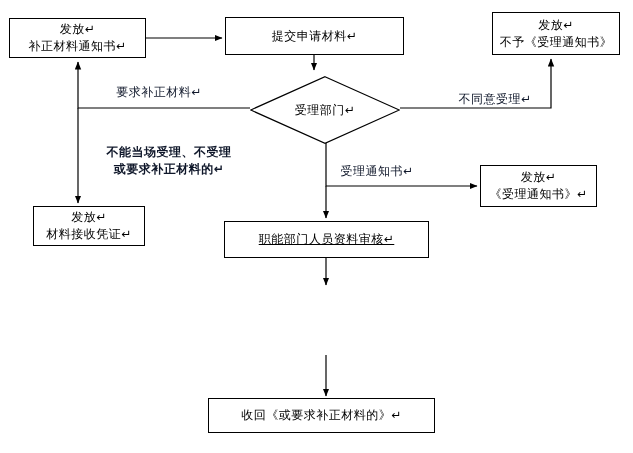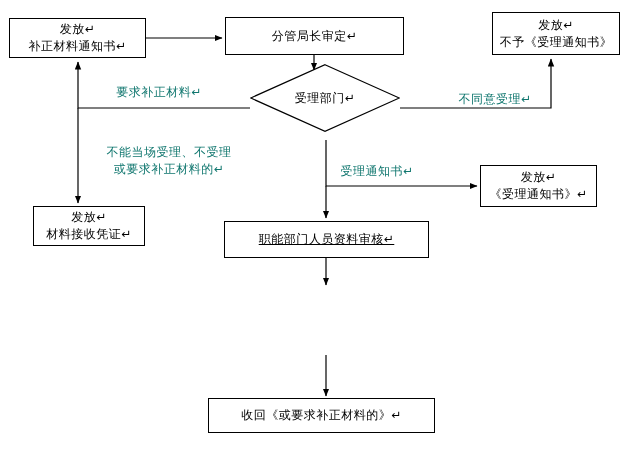--- a/index.html
+++ b/index.html
@@ -64,21 +64,21 @@
     height:100%;
     z-index:1;
   }
   .edge-label{
     position:absolute;
     font-size:12px;
     line-height:17px;
     letter-spacing:0.5px;
     white-space:pre-line;
     text-align:center;
-    color:#0f766e;
+    color:#0f172a;
     background:transparent;
   }
 </style>
 </head>
 <body>
 
 <div id="canvas">
 
   <svg class="wires" viewBox="0 0 633 453" xmlns="http://www.w3.org/2000/svg">
     <defs>
@@ -107,29 +107,29 @@
       <path d="M326,355 L326,396" marker-end="url(#arrow)"></path>
     </g>
   </svg>
 
   <div class="node box" style="left:9px;  top:18px;  width:137px; height:40px;">
     <span class="txt">发放↵
 补正材料通知书↵</span>
   </div>
 
   <div class="node box" style="left:225px; top:17px; width:179px; height:38px;">
-    <span class="txt">分管局长审定↵</span>
+    <span class="txt">提交申请材料↵</span>
   </div>
 
   <div class="node box overflow" style="left:492px; top:12px; width:128px; height:43px;">
     <span class="txt">发放↵
 不予《受理通知书》</span>
   </div>
 
-  <div class="node diamond" style="left:250px; top:64px; width:150px; height:68px;">
+  <div class="node diamond" style="left:250px; top:76px; width:150px; height:68px;">
     <svg viewBox="0 0 150 68" preserveAspectRatio="none">
       <polygon points="75,0.7 149.3,34 75,67.3 0.7,34" fill="#ffffff" stroke="#000000" stroke-width="1.2"></polygon>
     </svg>
     <span class="txt">受理部门↵</span>
   </div>
 
   <div class="node box" style="left:33px; top:206px; width:112px; height:40px;">
     <span class="txt">发放↵
 材料接收凭证↵</span>
   </div>
@@ -145,18 +145,18 @@
 
 
   <div class="node box" style="left:208px; top:398px; width:227px; height:35px;">
     <span class="txt">收回《或要求补正材料的》↵</span>
   </div>
 
   <div class="edge-label" style="left:94px; top:84px; width:130px;">要求补正材料↵</div>
 
   <div class="edge-label" style="left:440px; top:84px; width:110px;margin-top:7px;">不同意受理↵</div>
 
-  <div class="edge-label" style="left:88px; top:144px; width:162px;">不能当场受理、不受理
+  <div class="edge-label" style="left:88px; top:144px; width:162px;font-weight:bold;">不能当场受理、不受理
 或要求补正材料的↵</div>
 
   <div class="edge-label" style="left:332px; top:163px; width:90px;">受理通知书↵</div>
 
 </div>
 
 </body></html>

